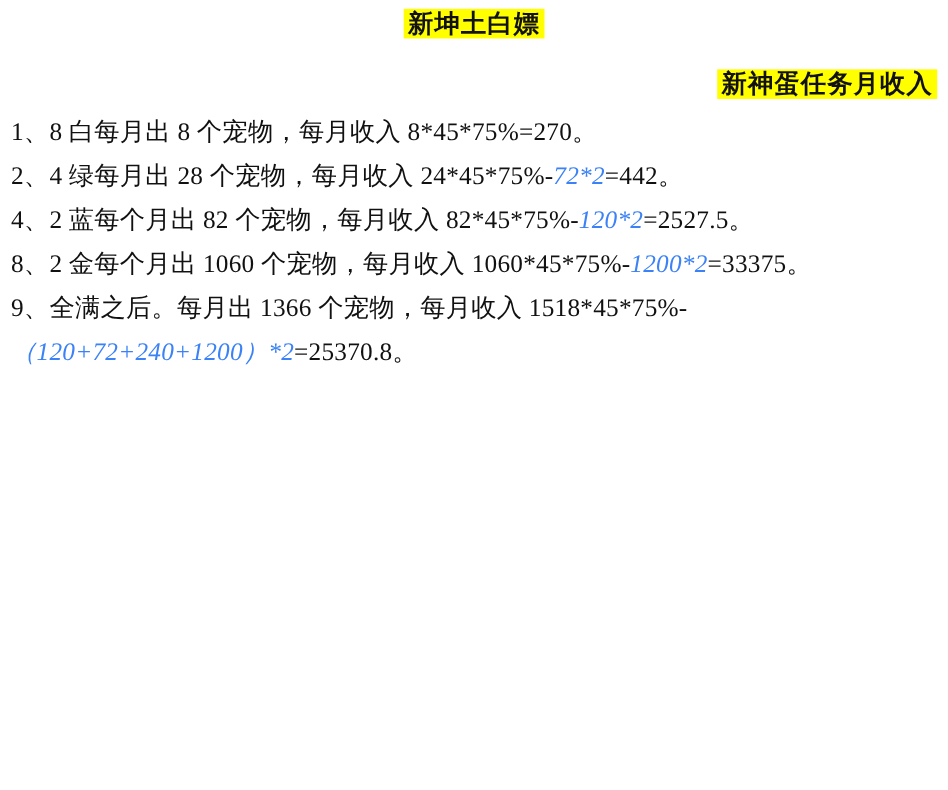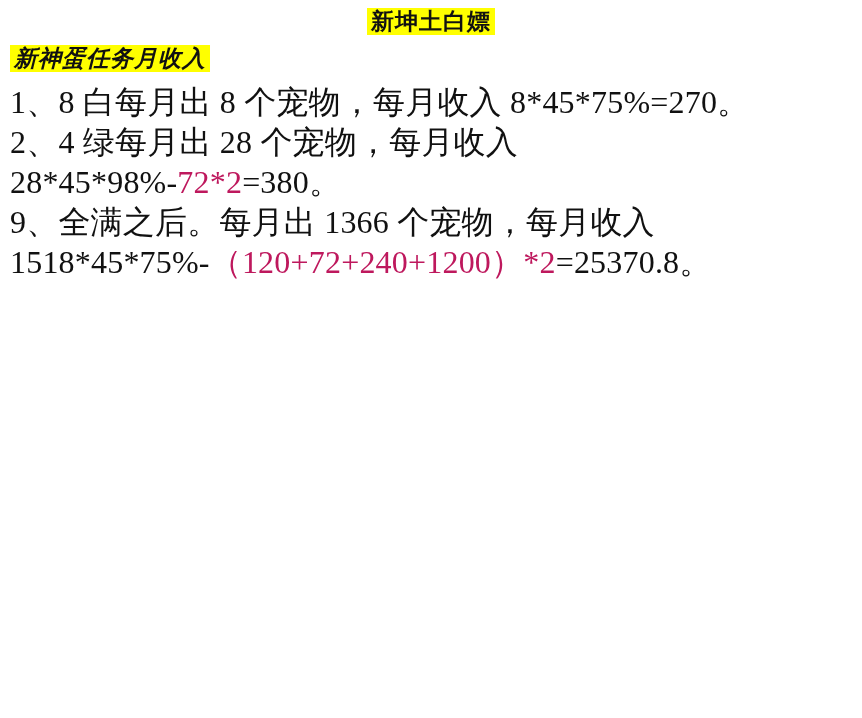--- a/index.html
+++ b/index.html
@@ -36,36 +36,36 @@
     font-size: 23.5px;
     line-height: 38px;
     text-align: justify;
     letter-spacing: 0.2px;
     margin: 0 0 2px 0;
   }
   .u {
     text-decoration: underline;
   }
   .title-row2 {
-    text-align: left;
-    margin: 6px 0 8px 0;
-    font-style: italic;
+    text-align: right;
+    margin: 24px 0 8px 0;
   }
   .list {
     margin: 0;
     padding: 0;
   }
   .line {
-    font-size: 32px;
+    font-size: 23px;
     line-height: 40px;
     letter-spacing: 0.2px;
     white-space: normal;
   }
   .red {
-    color: #be185d;
+    color: #3b82f6;
+    font-style: italic;
   }
 </style>
 </head>
 <body>
 
 <div class="page">
 
   <div class="title-row">
     <span class="hl">新坤土白嫖</span>
   </div>
@@ -75,28 +75,34 @@
     <span class="hl">新神蛋任务月收入</span>
   </div>
 
   <div class="list">
 
     <div class="line">
       <span>1、</span><span>8 白每月出 8 个宠物，每月收入 8*45*75%=270。</span><span class="red"></span><span></span>
     </div>
 
     <div class="line">
-      <span>2、</span><span>4 绿每月出 28 个宠物，每月收入 28*45*98%-</span><span class="red">72*2</span><span>=380。</span>
+      <span>2、</span><span>4 绿每月出 28 个宠物，每月收入 24*45*75%-</span><span class="red">72*2</span><span>=442。</span>
+    </div>
+
+
+    <div class="line">
+      <span>4、</span><span>2 蓝每个月出 82 个宠物，每月收入 82*45*75%-</span><span class="red">120*2</span><span>=2527.5。</span>
     </div>
 
 
 
 
-
-
+    <div class="line">
+      <span>8、</span><span>2 金每个月出 1060 个宠物，每月收入 1060*45*75%-</span><span class="red">1200*2</span><span>=33375。</span>
+    </div>
 
     <div class="line">
       <span>9、</span><span>全满之后。每月出 1366 个宠物，每月收入 1518*45*75%-</span><span class="red">（120+72+240+1200）*2</span><span>=25370.8。</span>
     </div>
 
   </div>
 
 </div>
 
 </body></html>

